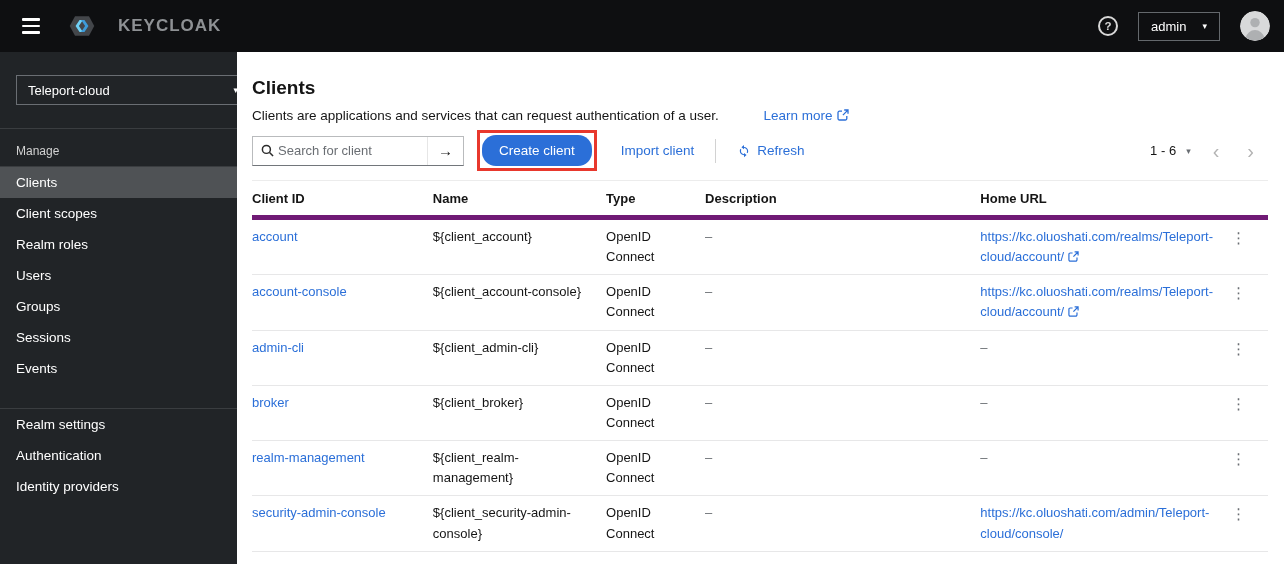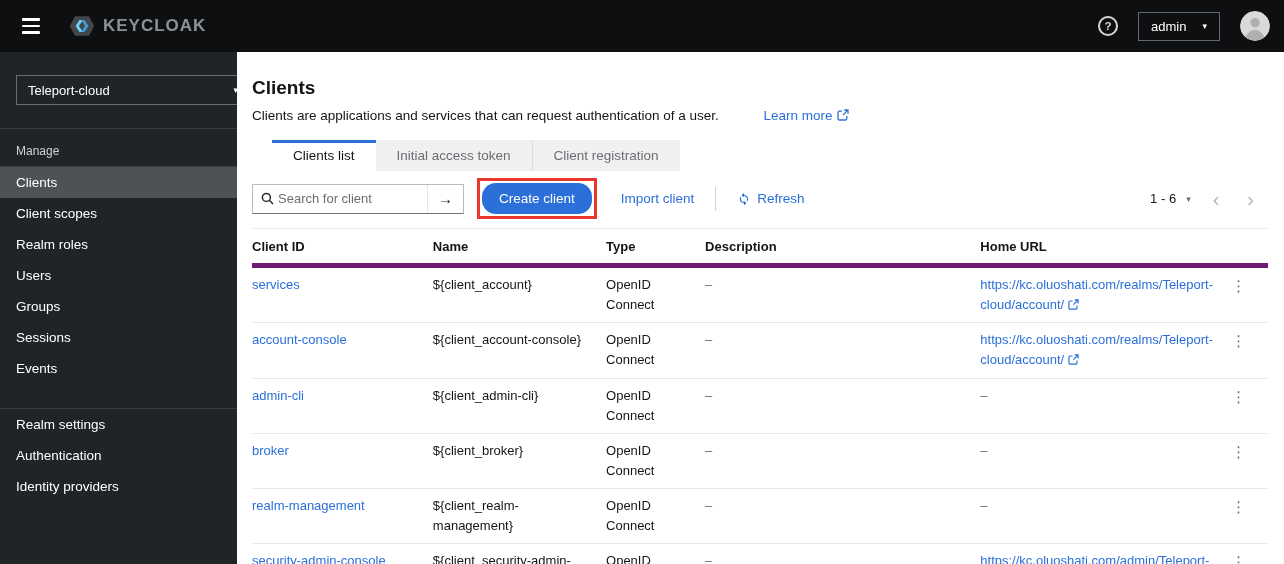--- a/index.html
+++ b/index.html
@@ -5,21 +5,21 @@
   * { margin:0; padding:0; box-sizing:border-box; }
   html,body { width:1284px; height:564px; overflow:hidden;
     font-family:"Liberation Sans", sans-serif; background:#fff; }
 
   
   .topbar { position:absolute; left:0; top:0; width:1284px; height:52px;
     background:#0e0f11; display:flex; align-items:center; padding:0 14px 0 18px; z-index:5; }
   .hamburger { background:none; border:none; cursor:pointer; display:flex;
     flex-direction:column; gap:4px; padding:6px 4px; margin-right:24px; }
   .hamburger span { display:block; width:18px; height:2.4px; background:#fff; border-radius:1px; }
-  .brand { display:flex; align-items:center; gap:7px; }
+  .brand { display:flex; align-items:center; gap:22px; }
   .brand-text { color:#8e9194; font-size:17px; font-weight:700; letter-spacing:1px; }
   .topbar-right { margin-left:auto; display:flex; align-items:center; gap:20px; }
   .help-btn { width:20px; height:20px; border-radius:50%; border:2px solid #d8d8d8;
     background:none; color:#d8d8d8; font-size:11.5px; font-weight:700; line-height:16px;
     text-align:center; cursor:pointer; padding:0; }
   .user-menu { display:flex; align-items:center; gap:16px; background:none;
     border:1px solid #64686c; color:#fff; font-size:13px; padding:6px 12px; cursor:pointer; }
   .user-caret { font-size:9px; color:#fff; }
   .avatar { width:30px; height:30px; border-radius:50%; overflow:hidden; cursor:pointer; }
 
@@ -156,25 +156,20 @@
 <main class="main">
   <h1 class="page-title">Clients</h1>
   <p class="desc">
     <span>Clients are applications and services that can request authentication of a user.</span>
     <a class="link learn"><span>Learn more</span><svg class="ext" width="12" height="12" viewBox="0 0 12 12">
           <path d="M5 2.2H2.4A1.4 1.4 0 0 0 1 3.6v6A1.4 1.4 0 0 0 2.4 11h6a1.4 1.4 0 0 0 1.4-1.4V7" fill="none" stroke="#2b6fd8" stroke-width="1.3"></path>
           <path d="M7.2 1H11v3.8M10.6 1.4 5.9 6.1" fill="none" stroke="#2b6fd8" stroke-width="1.3"></path>
         </svg></a>
   </p>
 
-  <div class="tabs">
-    <div class="tab active">Clients list</div>
-    <div class="tab">Initial access token</div>
-    <div class="tab">Client registration</div>
-  </div>
 
   <div class="toolbar">
     <div class="search">
       <span class="search-icon">
         <svg width="13" height="13" viewBox="0 0 14 14">
             <circle cx="5.8" cy="5.8" r="4.3" fill="none" stroke="#2b2b2b" stroke-width="1.6"></circle>
             <path d="M9.2 9.2 13 13" stroke="#2b2b2b" stroke-width="1.6"></path>
           </svg>
       </span>
       <input placeholder="Search for client" style="">
@@ -220,21 +215,21 @@
         <th>Client ID</th>
         <th>Name</th>
         <th>Type</th>
         <th>Description</th>
         <th>Home URL</th>
         <th></th>
       </tr>
     </thead>
     <tbody>
       <tr>
-        <td><a class="link">services</a></td>
+        <td><a class="link">account</a></td>
         <td>${client_account}</td>
         <td>OpenID Connect</td>
         <td class="muted">–</td>
         <td><a class="link url"><span>https://kc.oluoshati.com/realms/Teleport-cloud/account/</span><svg class="ext" width="11" height="11" viewBox="0 0 12 12">
                 <path d="M5 2.2H2.4A1.4 1.4 0 0 0 1 3.6v6A1.4 1.4 0 0 0 2.4 11h6a1.4 1.4 0 0 0 1.4-1.4V7" fill="none" stroke="#2b6fd8" stroke-width="1.3"></path>
                 <path d="M7.2 1H11v3.8M10.6 1.4 5.9 6.1" fill="none" stroke="#2b6fd8" stroke-width="1.3"></path>
               </svg></a></td>
         <td class="kebab-cell"><button class="kebab">⋮</button></td>
       </tr>
       <tr>

